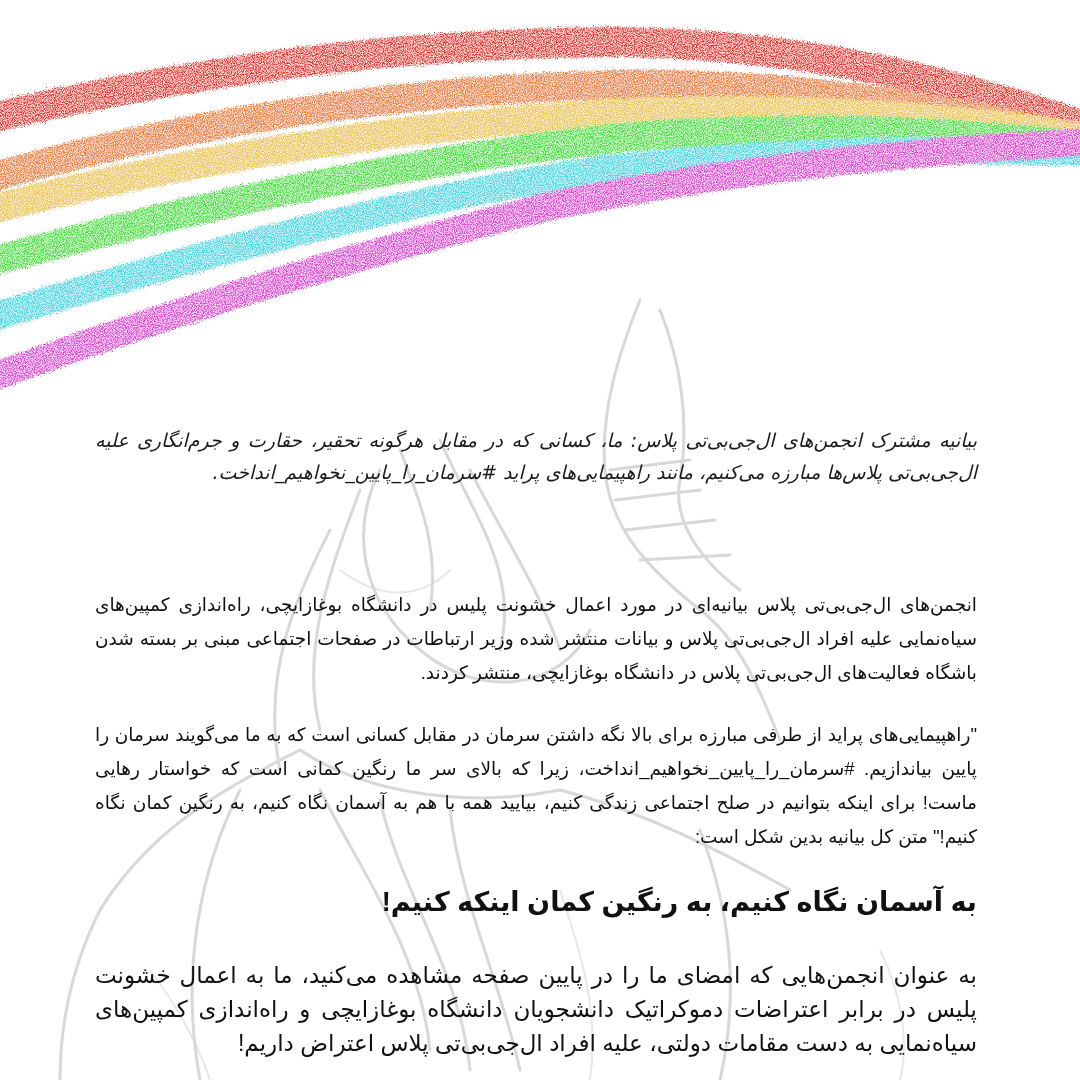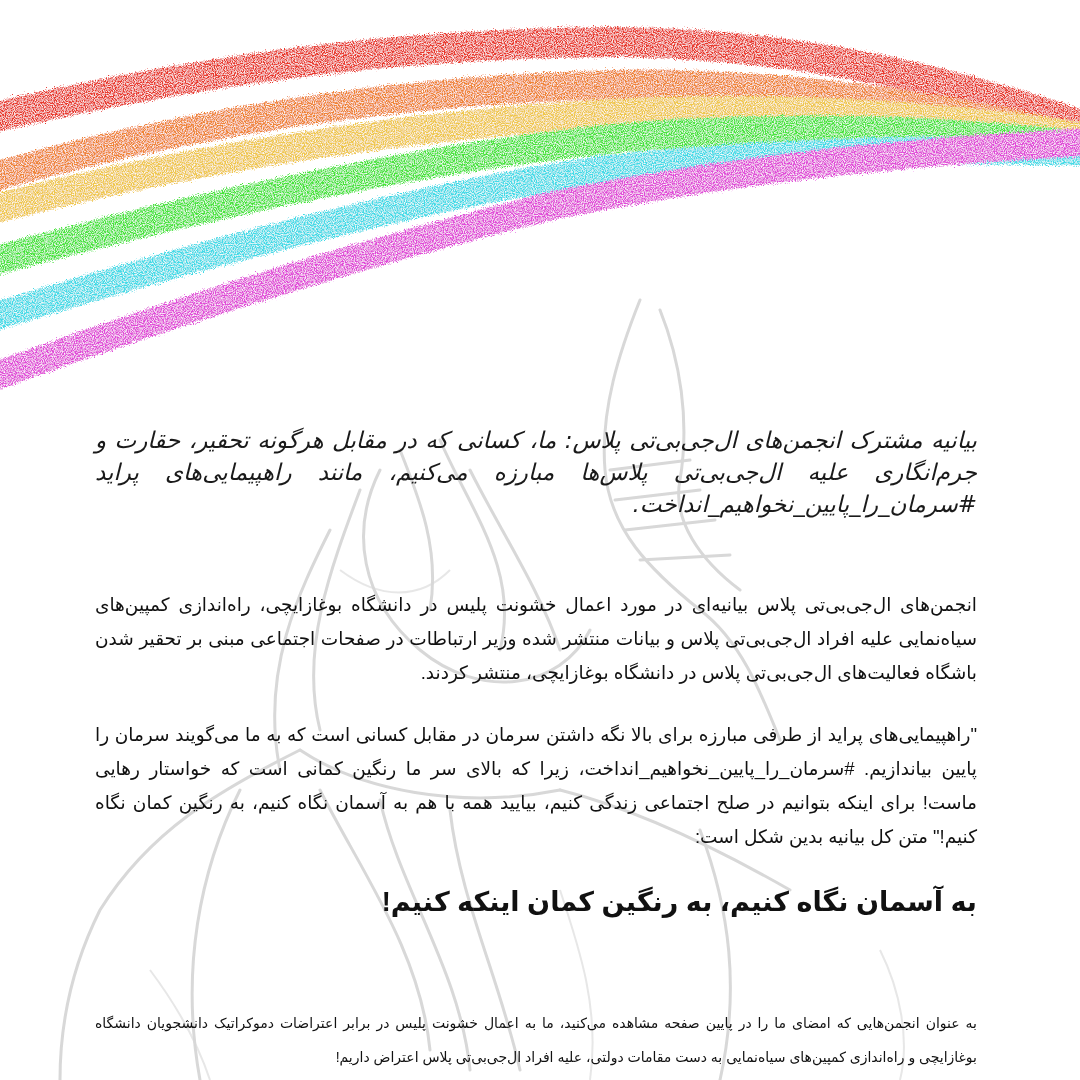--- a/index.html
+++ b/index.html
@@ -36,21 +36,21 @@
       position: absolute;
       left: 95px;
       width: 882px;
       direction: rtl;
       text-align: justify;
       z-index: 2;
     }
     .intro {
       top: 424px;
       font-style: italic;
-      font-size: 23px;
+      font-size: 19px;
       line-height: 32px;
       color: #1a1a1a;
       font-family: "DejaVu Sans", sans-serif;
     }
     .para1 {
       top: 588px;
       font-size: 18.5px;
       line-height: 34px;
     }
     .para2 {
@@ -61,23 +61,22 @@
     .heading {
       top: 882px;
       font-size: 27px;
       font-weight: bold;
       line-height: 40px;
       text-align: right;
       margin: 0;
     }
     .para3 {
       top: 958px;
-      font-size: 14px;
+      font-size: 23px;
       line-height: 34px;
-      margin-top: 48px;
     }
     p { margin: 0; }
   </style>
 </head>
 <body>
 
 <svg class="sketch" viewBox="0 0 1080 810" xmlns="http://www.w3.org/2000/svg">
   <g fill="none" stroke="#9a9a9a" stroke-width="3" stroke-linecap="round" opacity="0.7">
 
     <path d="M640 30 C620 80, 600 140, 605 200 C610 260, 650 300, 700 340 C740 370, 760 420, 780 470"></path>
@@ -127,19 +126,19 @@
     <path d="M-10 178 C200 118, 430 86, 650 84 C820 86, 960 110, 1090 140" stroke="#ee7a22" stroke-width="29"></path>
     <path d="M-10 210 C180 160, 420 122, 640 112 C820 106, 960 118, 1090 138" stroke="#eec33a" stroke-width="29"></path>
     <path d="M-10 262 C200 205, 430 156, 640 136 C820 124, 960 132, 1090 146" stroke="#39e22a" stroke-width="29"></path>
     <path d="M-10 318 C180 260, 400 200, 600 170 C780 150, 940 148, 1090 152" stroke="#33d9e6" stroke-width="28"></path>
     <path d="M-10 378 C150 320, 360 252, 560 204 C760 164, 940 150, 1090 142" stroke="#df3ad6" stroke-width="28"></path>
   </g>
 </svg>
 
 <p class="content intro">بیانیه مشترک انجمن‌های ال‌جی‌بی‌تی پلاس: ما، کسانی که در مقابل هرگونه تحقیر، حقارت و جرم‌انگاری علیه ال‌جی‌بی‌تی پلاس‌ها مبارزه می‌کنیم، مانند راهپیمایی‌های پراید #سرمان_را_پایین_نخواهیم_انداخت.</p>
 
-<p class="content para1">انجمن‌های ال‌جی‌بی‌تی پلاس بیانیه‌ای در مورد اعمال خشونت پلیس در دانشگاه بوغازایچی، راه‌اندازی کمپین‌های سیاه‌نمایی علیه افراد ال‌جی‌بی‌تی پلاس و بیانات منتشر شده وزیر ارتباطات در صفحات اجتماعی مبنی بر تحقیر شدن باشگاه فعالیت‌های ال‌جی‌بی‌تی پلاس در دانشگاه بوغازایچی، منتشر کردند.</p>
+<p class="content para1">انجمن‌های ال‌جی‌بی‌تی پلاس بیانیه‌ای در مورد اعمال خشونت پلیس در دانشگاه بوغازایچی، راه‌اندازی کمپین‌های سیاه‌نمایی علیه افراد ال‌جی‌بی‌تی پلاس و بیانات منتشر شده وزیر ارتباطات در صفحات اجتماعی مبنی بر بسته شدن باشگاه فعالیت‌های ال‌جی‌بی‌تی پلاس در دانشگاه بوغازایچی، منتشر کردند.</p>
 
 <p class="content para2">"راهپیمایی‌های پراید از طرفی مبارزه برای بالا نگه داشتن سرمان در مقابل کسانی است که به ما می‌گویند سرمان را پایین بیاندازیم. #سرمان_را_پایین_نخواهیم_انداخت، زیرا که بالای سر ما رنگین کمانی است که خواستار رهایی ماست! برای اینکه بتوانیم در صلح اجتماعی زندگی کنیم، بیایید همه با هم به آسمان نگاه کنیم، به رنگین کمان نگاه کنیم!" متن کل بیانیه بدین شکل است:</p>
 
 <h2 class="content heading">به آسمان نگاه کنیم، به رنگین کمان اینکه کنیم!</h2>
 
 <p class="content para3">به عنوان انجمن‌هایی که امضای ما را در پایین صفحه مشاهده می‌کنید، ما به اعمال خشونت پلیس در برابر اعتراضات دموکراتیک دانشجویان دانشگاه بوغازایچی و راه‌اندازی کمپین‌های سیاه‌نمایی به دست مقامات دولتی، علیه افراد ال‌جی‌بی‌تی پلاس اعتراض داریم!</p>
 
 </body></html>

